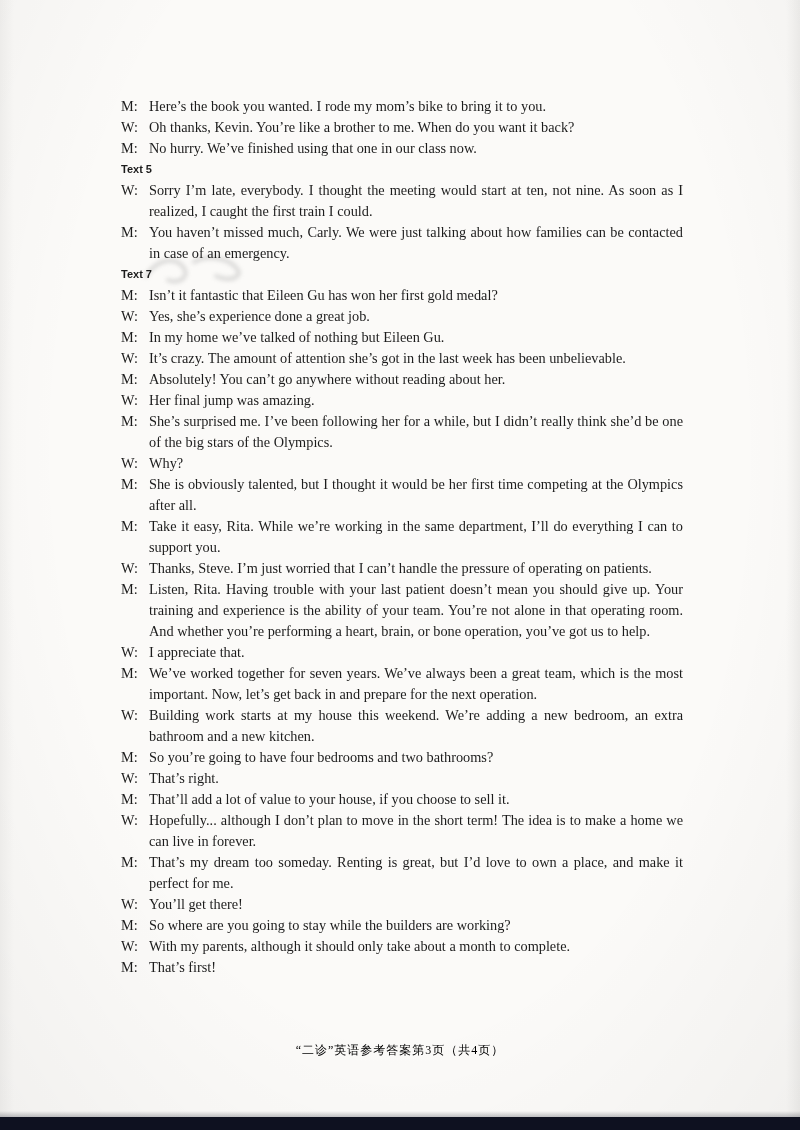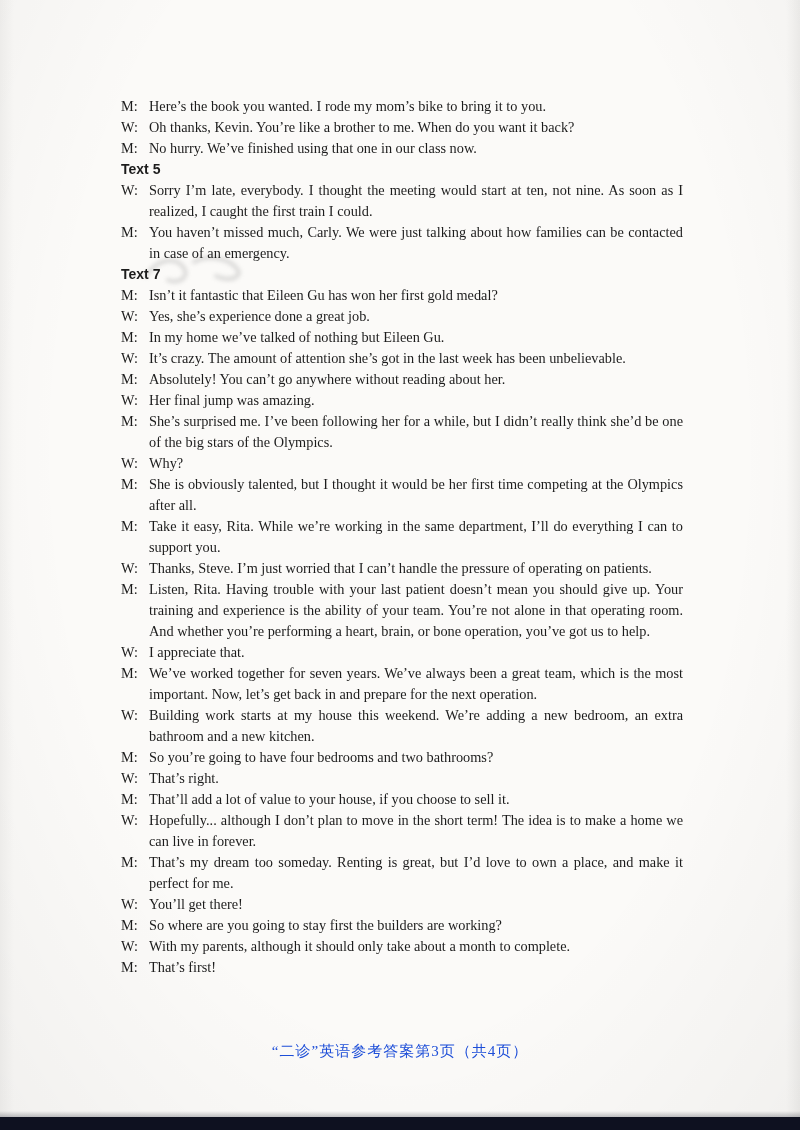--- a/index.html
+++ b/index.html
@@ -34,30 +34,30 @@
     flex: 0 0 28px;
     white-space: nowrap;
   }
   .line .text {
     flex: 1 1 auto;
     text-align: justify;
   }
   .heading {
     font-weight: bold;
     font-family: "Liberation Sans", "DejaVu Sans", sans-serif;
-    font-size: 14px;
+    font-size: 11px;
   }
   .footer {
     position: absolute;
     top: 1042px;
     left: 0;
     width: 100%;
     text-align: center;
-    font-size: 15px;
-    color: #1d4ed8;
+    font-size: 12px;
+    color: #000000;
     letter-spacing: 1px;
   }
   .bottom-bar {
     position: absolute;
     left: 0;
     bottom: 0;
     width: 100%;
     height: 13px;
     background: #0e1120;
   }
@@ -189,21 +189,21 @@
     <div class="line">
       <span class="speaker">M:</span>
       <span class="text">That’s my dream too someday. Renting is great, but I’d love to own a place, and make it perfect for me.</span>
     </div>
     <div class="line">
       <span class="speaker">W:</span>
       <span class="text">You’ll get there!</span>
     </div>
     <div class="line">
       <span class="speaker">M:</span>
-      <span class="text">So where are you going to stay first the builders are working?</span>
+      <span class="text">So where are you going to stay while the builders are working?</span>
     </div>
     <div class="line">
       <span class="speaker">W:</span>
       <span class="text">With my parents, although it should only take about a month to complete.</span>
     </div>
     <div class="line">
       <span class="speaker">M:</span>
       <span class="text">That’s first!</span>
     </div>
   </div>

